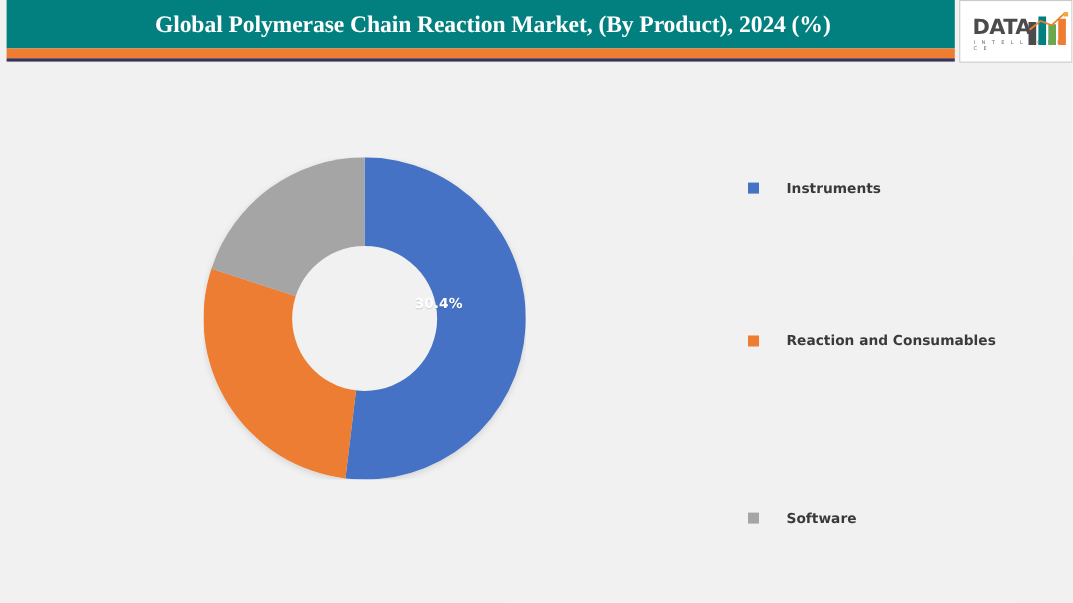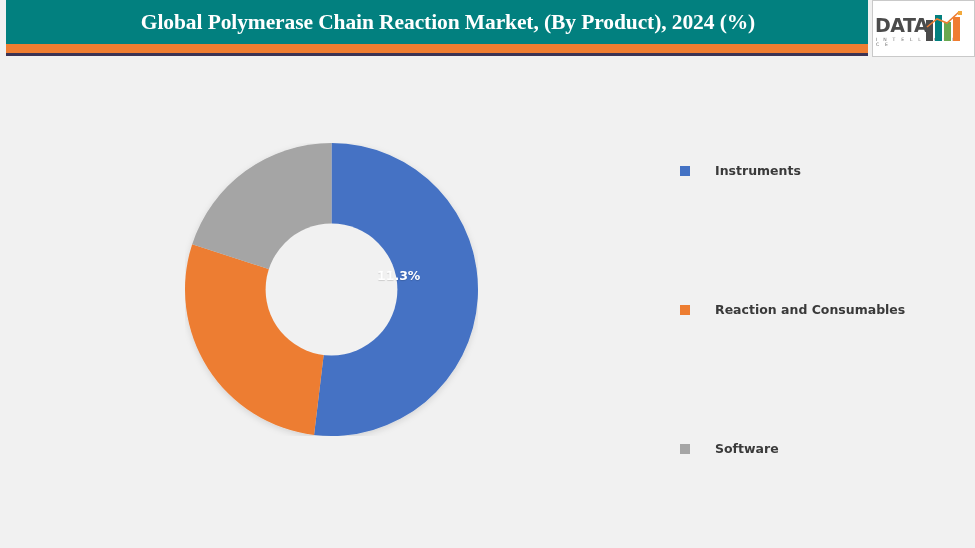--- a/index.html
+++ b/index.html
@@ -80,21 +80,21 @@
   .logo-box {
     position: absolute;
     left: 872px;
     top: 0;
     width: 103px;
     height: 57px;
     background: #ffffff;
     border: 1px solid #c9c9c9;
     display: flex;
     align-items: center;
-    justify-content: flex-start;
+    justify-content: flex-end;
   }
 
   .logo-inner {
     position: relative;
     width: 92px;
     height: 44px;
   }
 
   .logo-data {
     position: absolute;
@@ -162,21 +162,21 @@
   .legend-item {
     position: absolute;
     display: flex;
     align-items: center;
     gap: 25px;
     white-space: nowrap;
   }
 
   .legend-item.i0 { top: 107px; left: 0; }
   .legend-item.i1 { top: 246px; left: 0; }
-  .legend-item.i2 { top: 385px; left: 0; }
+  .legend-item.i2 { top: 407px; left: 0; }
 
   .legend-swatch {
     width: 10px;
     height: 10px;
     flex: 0 0 auto;
     display: block;
   }
 
   .legend-label {
     font-family: "DejaVu Sans", sans-serif;
@@ -222,21 +222,21 @@
             <feDropShadow dx="0" dy="2" stdDeviation="3" flood-color="#000" flood-opacity="0.13"></feDropShadow>
           </filter>
         </defs>
         <g filter="url(#sh)">
           <path id="slice0" d="M 146.5 146.5 L 146.5 0 A 146.5 146.5 0 1 1 129.05226604610158 291.9573015694777 Z" fill="#4472c4"></path>
           <path id="slice1" d="M 146.5 146.5 L 129.05226604610158 291.9573015694777 A 146.5 146.5 0 0 1 7.170220362760006 101.22901032407016 Z" fill="#ed7d31"></path>
           <path id="slice2" d="M 146.5 146.5 L 7.170220362760006 101.22901032407016 A 146.5 146.5 0 0 1 146.49999999999997 0 Z" fill="#a5a5a5"></path>
         </g>
         <circle id="hole" cx="146.5" cy="146.5" r="65.9" fill="#f1f1f1"></circle>
       </svg>
-      <div class="slice-label">11.3%</div>
+      <div class="slice-label">30.4%</div>
     </div>
 
     <div class="legend">
       <div class="legend-item i0">
         <span class="legend-swatch" id="sw0" style="background: rgb(68, 114, 196);"></span>
         <span class="legend-label">Instruments</span>
       </div>
       <div class="legend-item i1">
         <span class="legend-swatch" id="sw1" style="background: rgb(237, 125, 49);"></span>
         <span class="legend-label">Reaction and Consumables</span>

